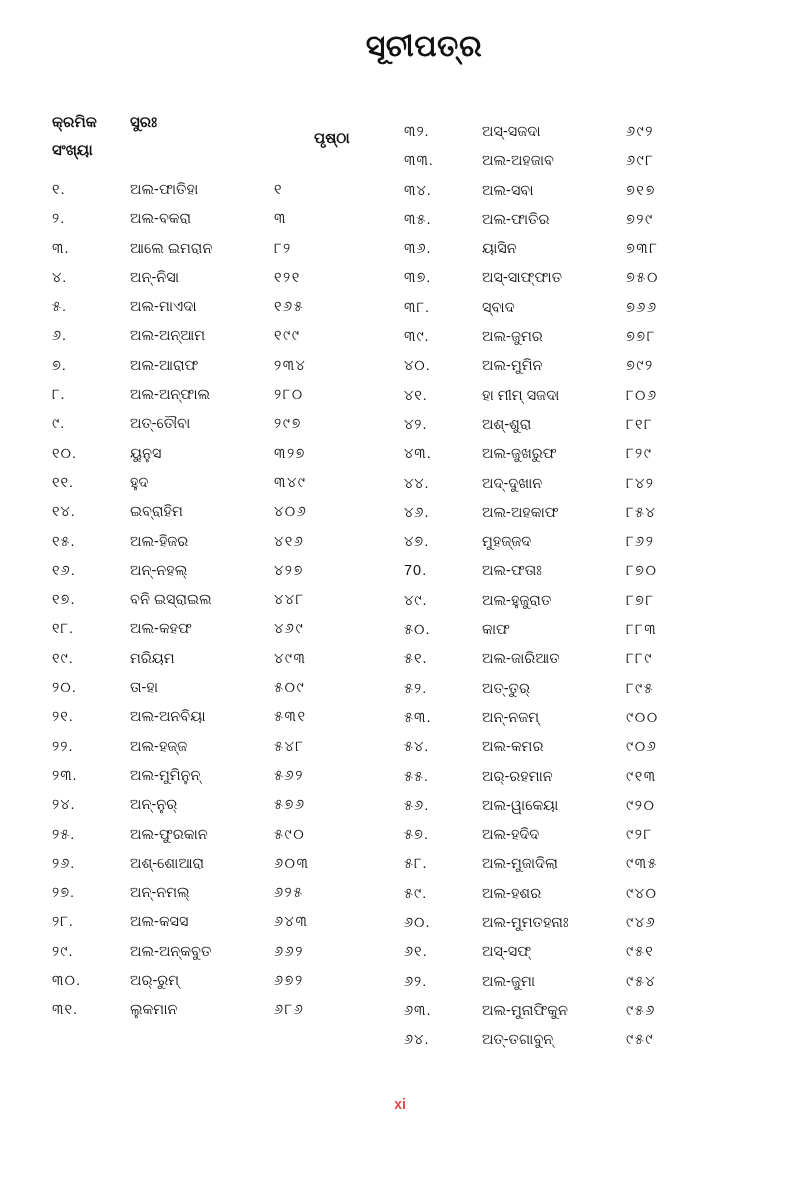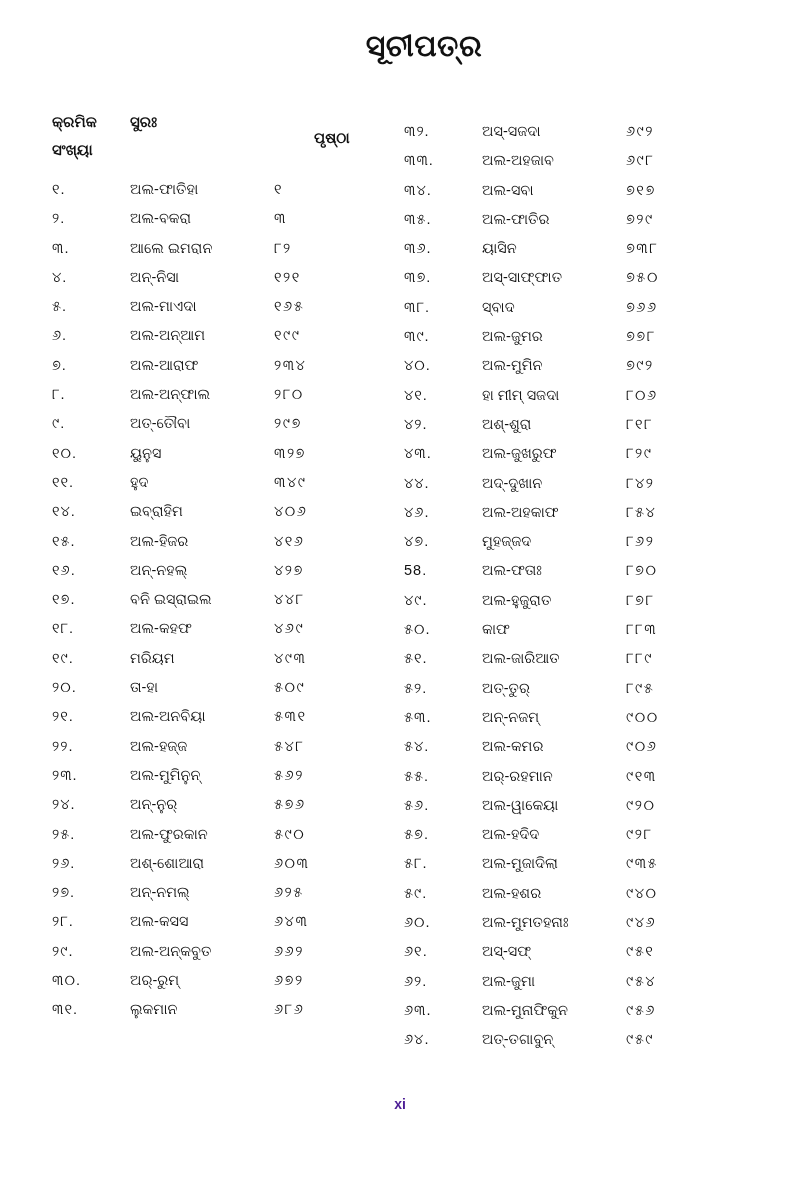--- a/index.html
+++ b/index.html
@@ -113,21 +113,21 @@
   }
 
   .folio {
     position: absolute;
     left: 0;
     bottom: 88px;
     width: 800px;
     text-align: center;
     font-size: 14px;
     font-weight: bold;
-    color: #4c1d95;
+    color: #ef4444;
   }
 </style>
 </head>
 <body>
 
 <div class="page">
 
   <div class="page-title">ସୂଚୀପତ୍ର</div>
 
   <div class="toc-columns">
@@ -361,21 +361,21 @@
             <div class="c-index">୪୬.</div>
             <div class="c-name">ଅଲ-ଅହକାଫ</div>
             <div class="c-page">୮୫୪</div>
           </div>
           <div class="toc-row">
             <div class="c-index">୪୭.</div>
             <div class="c-name">ମୁହଜ୍ଜଦ</div>
             <div class="c-page">୮୬୨</div>
           </div>
           <div class="toc-row">
-            <div class="c-index">58.</div>
+            <div class="c-index">70.</div>
             <div class="c-name">ଅଲ-ଫତାଃ</div>
             <div class="c-page">୮୭୦</div>
           </div>
           <div class="toc-row">
             <div class="c-index">୪୯.</div>
             <div class="c-name">ଅଲ-ହୁଜୁରାତ</div>
             <div class="c-page">୮୭୮</div>
           </div>
           <div class="toc-row">
             <div class="c-index">୫୦.</div>

